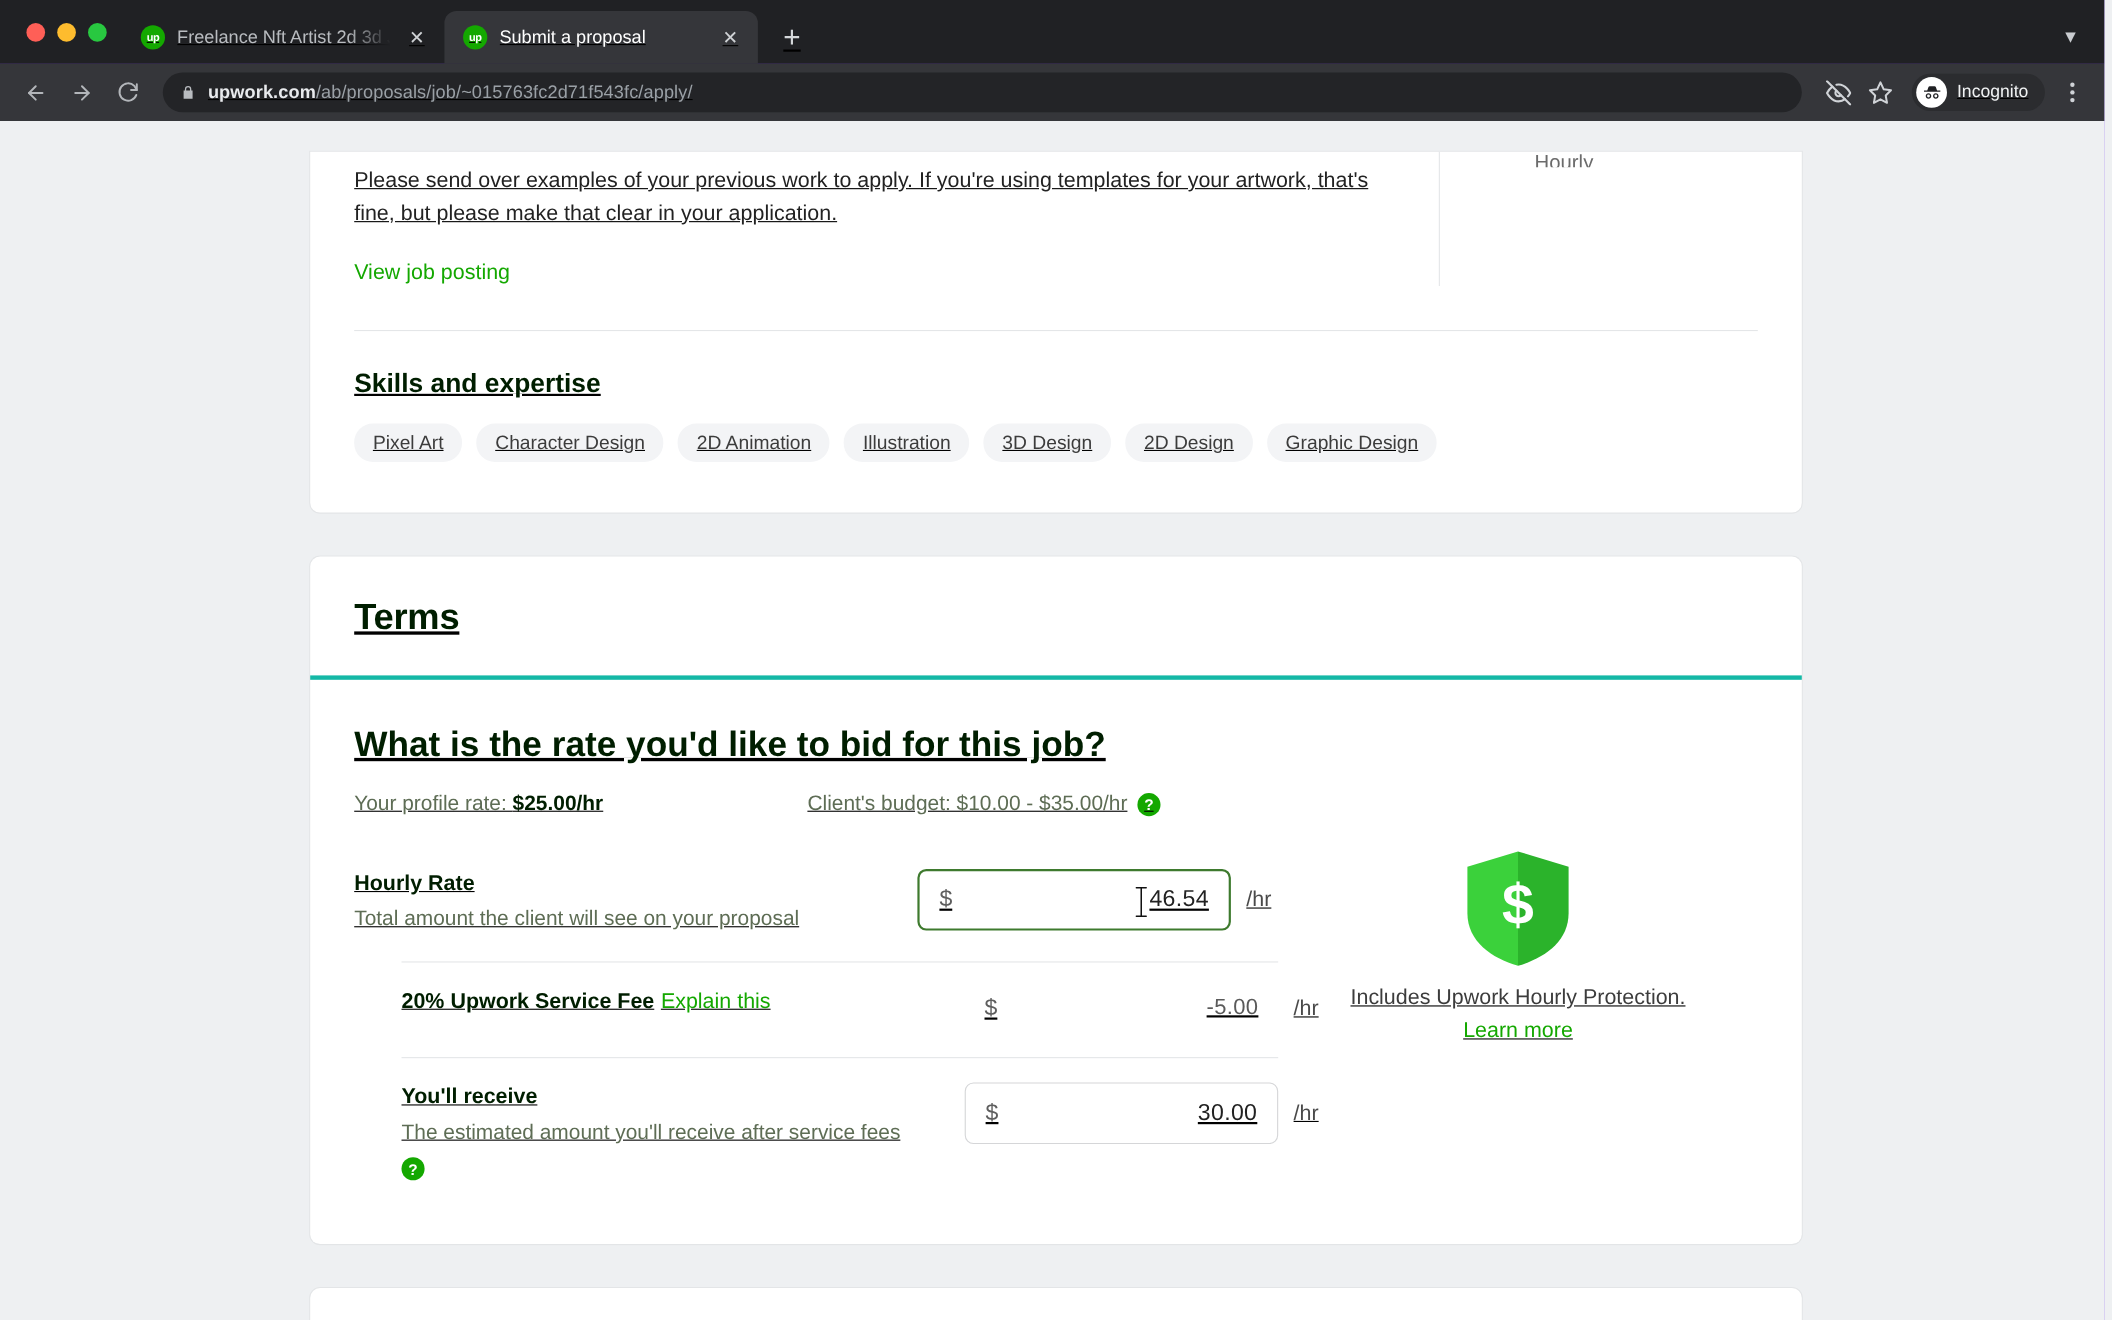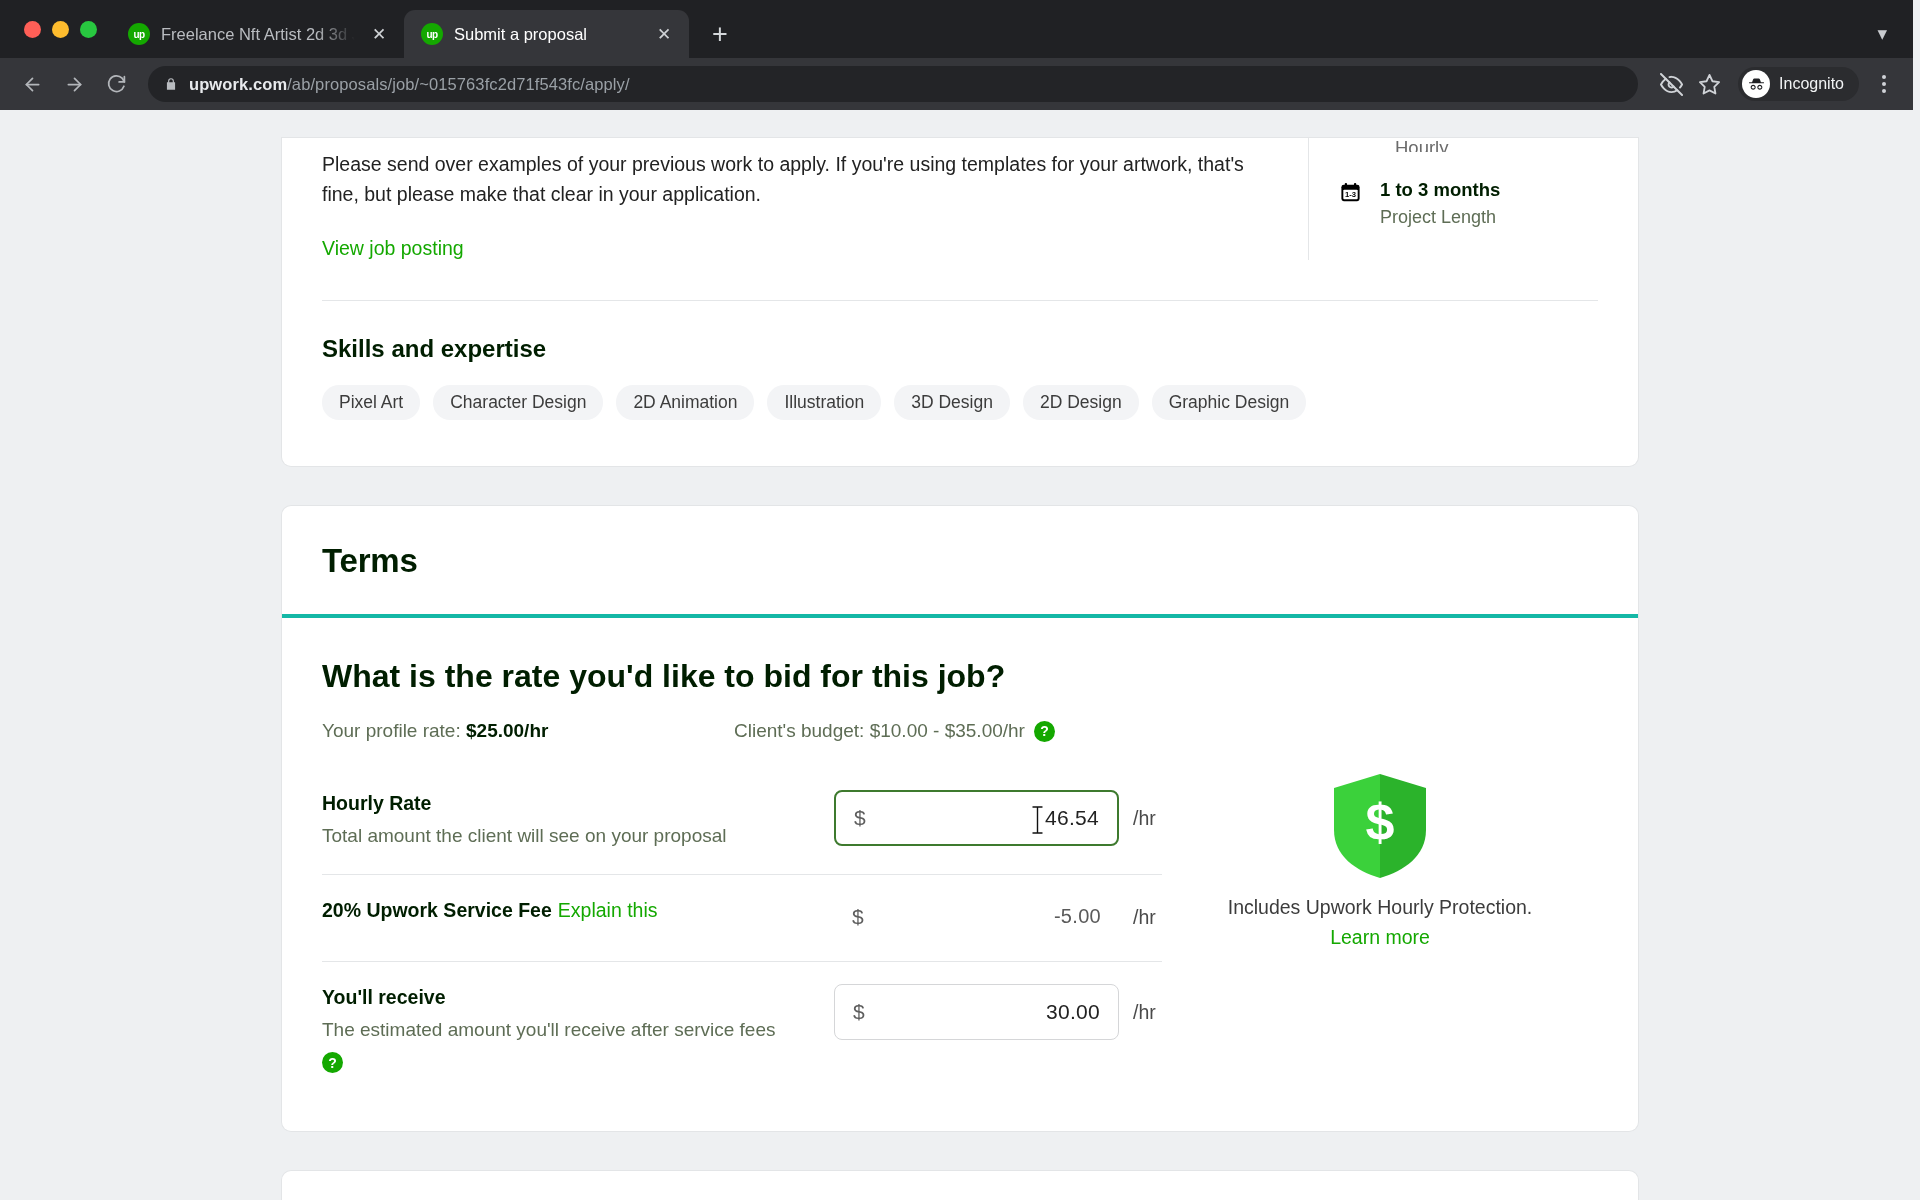--- a/index.html
+++ b/index.html
@@ -4,21 +4,21 @@
 <style>
   * { margin:0; padding:0; box-sizing:border-box; }
   html,body { width:1920px; height:1200px; overflow:hidden; }
   body {
     font-family:"Liberation Sans", sans-serif;
     background:#eef0f2;
     -webkit-font-smoothing:antialiased;
   }
 
   
-  #browser { width:1913px; height:1200px; display:flex; flex-direction:column; background:#8b5cf6; }
+  #browser { width:1913px; height:1200px; display:flex; flex-direction:column; background:#8b5cf6;text-decoration:underline; }
 
   .tabstrip {
     height:58px; background:#202124; display:flex; align-items:flex-end;
     padding-left:18px; position:relative; flex:0 0 58px;
   }
   .traffic { display:flex; align-items:center; gap:11px; height:58px; padding:0 14px 0 6px; }
   .dot { width:17px; height:17px; border-radius:50%; }
   .dot.red{ background:#ff5f57;} .dot.yellow{ background:#febc2e;} .dot.green{ background:#28c840;}
 
   .tab {
@@ -157,21 +157,21 @@
     width:21px; height:21px; border-radius:50%; background:#14a800;
     display:inline-flex; align-items:center; justify-content:center;
     color:#fff; font-size:14px; font-weight:700; line-height:1;
     flex:0 0 21px;
   }
 
   
   .terms-wrap { display:flex; margin-top:26px; }
   .terms-left { width:840px; flex:0 0 840px; }
   .trow { display:flex; align-items:flex-start; padding:22px 0 24px 0; }
-  .trow.bordered { border-top:1px solid #e4e6e8; }
+  .trow.bordered { border-top:1px solid #e4e6e8;margin-left:43px; }
   .trow .lab { width:512px; flex:0 0 512px; padding-top:2px; }
   .lab .l1 { font-size:19.5px; font-weight:700; color:#001e00; }
   .lab .l1 .expl { color:#14a800; font-weight:400; margin-left:6px; }
   .lab .l2 { font-size:19px; color:#5e6d55; margin-top:7px; line-height:1.45; }
 
   .field {
     width:285px; flex:0 0 285px; height:56px; border:1px solid #d5d6d8;
     border-radius:8px; display:flex; align-items:center;
     padding:0 18px; background:#fff; position:relative;
   }
@@ -294,35 +294,20 @@
     <div class="page">
 
       <div class="card first">
         <div class="snip">
           <div class="snip-left">
             <div class="desc">Please send over examples of your previous work to apply. If you're using templates for your artwork, that's fine, but please make that clear in your application.</div>
             <a class="viewlink">View job posting</a>
           </div>
           <div class="snip-right">
             <div class="hourly-clip">Hourly</div>
-            <div class="meta-row" style="margin-top:26px;">
-              <span class="cal-icon">
-                <svg width="23" height="23" viewBox="0 0 24 24">
-                  <rect x="2.5" y="4" width="19" height="17" rx="2.5" fill="#000"></rect>
-                  <rect x="4.5" y="9" width="15" height="10" rx="1" fill="#fff"></rect>
-                  <rect x="6" y="2" width="2.4" height="4" rx="1" fill="#000"></rect>
-                  <rect x="15.6" y="2" width="2.4" height="4" rx="1" fill="#000"></rect>
-                  <text x="12" y="17" font-size="8" font-family="Liberation Sans, sans-serif" font-weight="bold" text-anchor="middle" fill="#000">1-3</text>
-                </svg>
-              </span>
-              <span class="mtxt">
-                <span class="m1">1 to 3 months</span>
-                <span class="m2" style="display:block">Project Length</span>
-              </span>
-            </div>
           </div>
         </div>
 
         <div class="divider"></div>
 
         <div class="skills-h">Skills and expertise</div>
         <div class="skills">
           <span class="chip">Pixel Art</span>
           <span class="chip">Character Design</span>
           <span class="chip">2D Animation</span>

